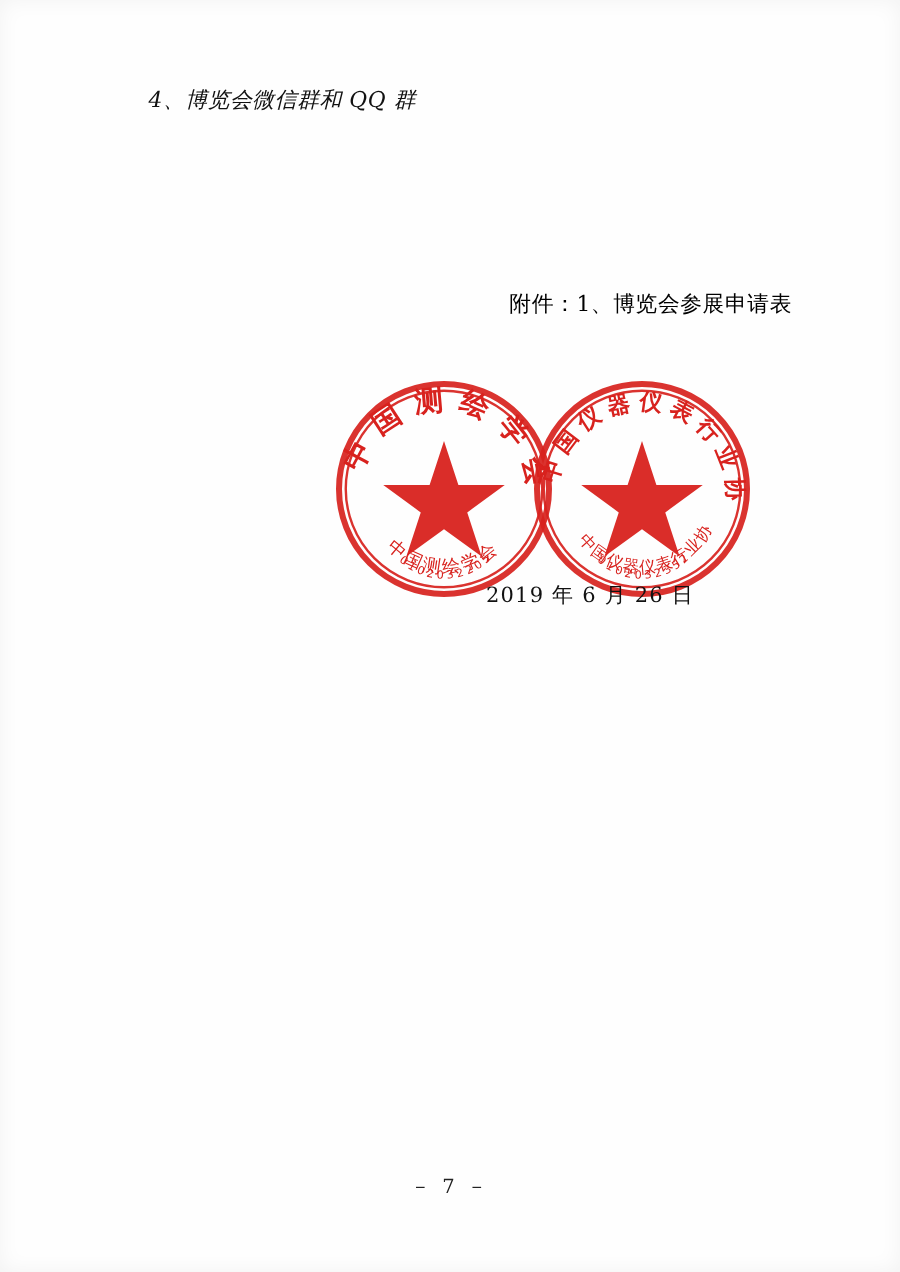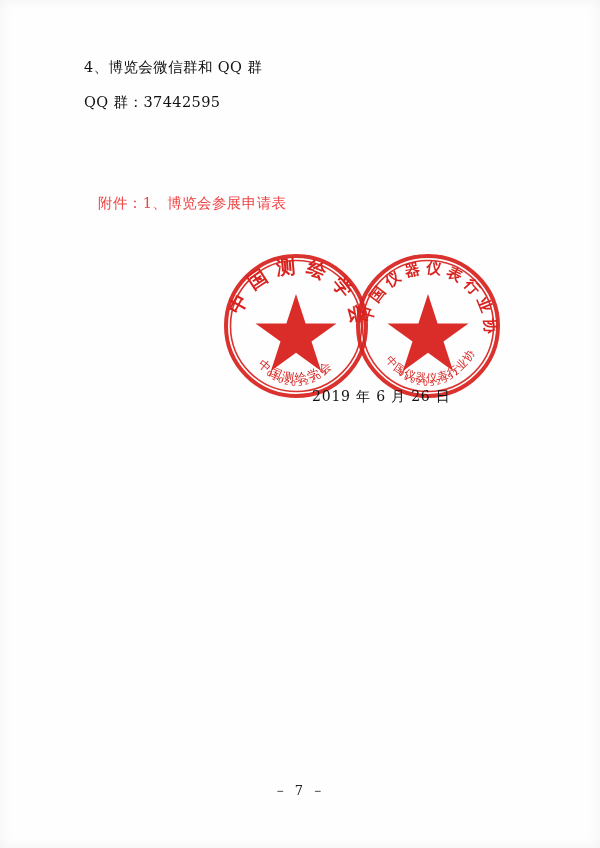--- a/index.html
+++ b/index.html
@@ -25,23 +25,24 @@
   
   .page::after {
     content: "";
     position: absolute;
     inset: 0;
     pointer-events: none;
     box-shadow: inset 0 0 14px rgba(0,0,0,0.05);
   }
   .body-text {
     position: absolute;
-    left: 84px;
+    left: 99px;
     top: 60px;
     width: 420px;
+    font-style: italic;
   }
   .line {
     font-size: 14.5px;
     line-height: 1.05;
     margin-bottom: 20px;
     letter-spacing: 0.4px;
     white-space: nowrap;
     color: #111;
   }
   .attach-block {
@@ -49,21 +50,22 @@
     left: 98px;
     top: 196px;
     width: 430px;
   }
   .attach-line {
     font-size: 14.5px;
     line-height: 1.05;
     margin-bottom: 18px;
     letter-spacing: 0.4px;
     white-space: nowrap;
-    color: #ef4444;
+    color: #000000;
+    text-align: right;
   }
   .attach-line.indent {
     padding-left: 24px;
   }
 
   
   .sign-area {
     position: absolute;
     left: 220px;
     top: 250px;
@@ -79,21 +81,21 @@
     white-space: nowrap;
     color: #111;
   }
   .org-line .gap {
     display: inline-block;
     width: 18px;
   }
   .date-line {
     position: absolute;
     top: 138px;
-    left: 92px;
+    left: 104px;
     font-size: 14px;
     letter-spacing: 0.8px;
     white-space: nowrap;
     color: #111;
   }
 
   
   .seal {
     position: absolute;
     width: 152px;
@@ -116,21 +118,20 @@
     color: #222;
   }
 </style>
 </head>
 <body>
 
 <div class="page">
 
   <div class="body-text">
     <div class="line">4、博览会微信群和 QQ 群</div>
-    <div class="line">QQ 群：37442595</div>
   </div>
 
   <div class="attach-block">
     <div class="attach-line">附件：1、博览会参展申请表</div>
   </div>
 
   <div class="sign-area">
 
     <div class="seal seal-left">
       <svg width="152" height="152" viewBox="0 0 152 152" aria-hidden="true">

